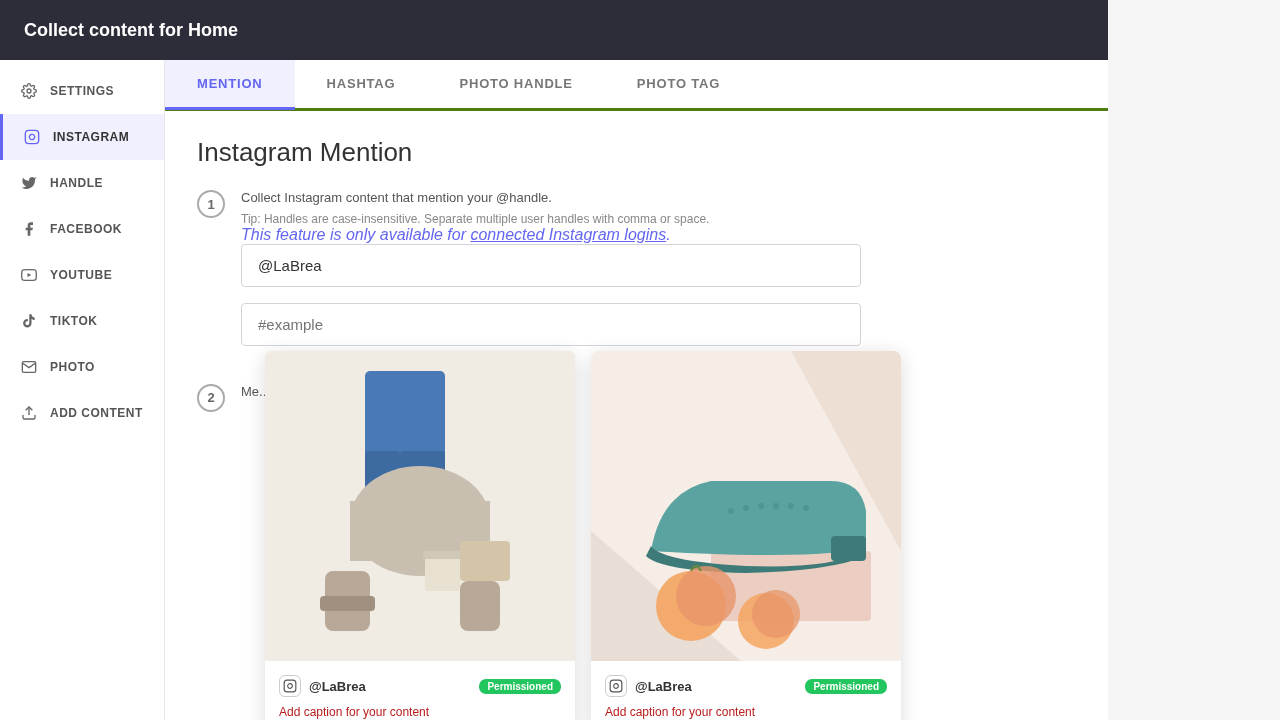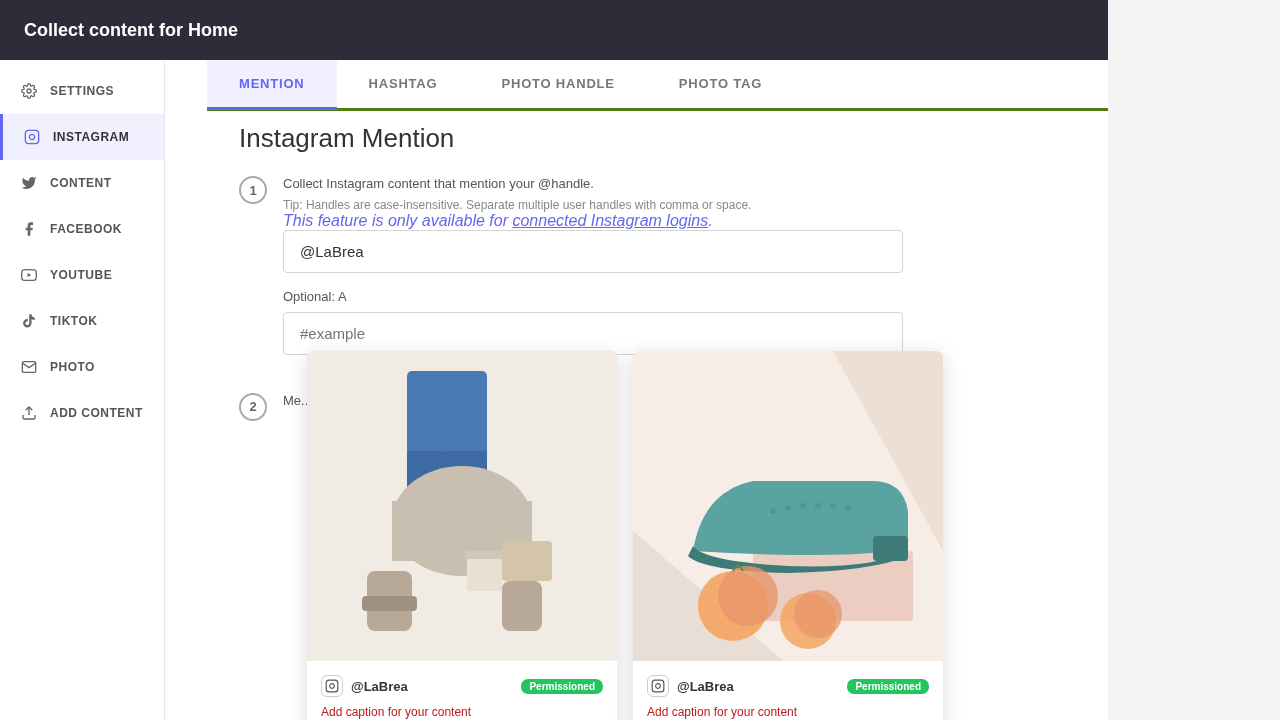--- a/index.html
+++ b/index.html
@@ -5,39 +5,39 @@
     * { box-sizing: border-box; margin: 0; padding: 0; }
     body { font-family: -apple-system, BlinkMacSystemFont, 'Segoe UI', sans-serif; background: #f5f5f5; width: 1280px; height: 720px; overflow: hidden; }
 
     .app-container { display: flex; flex-direction: column; width: 1108px; height: 720px; }
 
     
     .header { background: #2d2d3a; color: white; padding: 0 24px; height: 60px; display: flex; align-items: center; }
     .header-title { font-size: 18px; font-weight: 600; color: white; }
 
     
-    .main-layout { display: flex; flex: 1; background: white; gap: 42px; }
+    .main-layout { display: flex; flex: 1; background: white; }
 
     
     .sidebar { width: 165px; border-right: 1px solid #e5e7eb; background: white; padding-top: 8px; flex-shrink: 0; }
     .sidebar-item { display: flex; align-items: center; gap: 12px; padding: 14px 20px; cursor: pointer; color: #555; font-size: 13px; font-weight: 600; letter-spacing: 0.5px; }
     .sidebar-item.active { background: #f0f0ff; border-left: 3px solid #6366f1; color: #333; }
     .sidebar-item .icon { width: 18px; height: 18px; display: flex; align-items: center; justify-content: center; flex-shrink: 0; }
     .sidebar-item-label { font-size: 12px; font-weight: 700; }
 
     
     .content-area { flex: 1; display: flex; flex-direction: column; }
 
     
     .tabs-bar { display: flex; border-bottom: 3px solid #4d7c0f; background: white; }
     .tab { padding: 16px 32px; font-size: 13px; font-weight: 700; letter-spacing: 0.8px; cursor: pointer; color: #777; border-bottom: 3px solid transparent; margin-bottom: -2px; }
     .tab.active { color: #6366f1; border-bottom: 3px solid #6366f1; background: #f0f0ff; }
 
     
-    .page-content { padding: 12px 32px; flex: 1; overflow-y: auto; position: relative; }
+    .page-content { padding: 26px 32px; flex: 1; overflow-y: auto; position: relative; }
     .page-title { font-size: 26px; font-weight: 400; color: #333; margin-bottom: 20px; }
 
     
     .step { display: flex; gap: 16px; margin-bottom: 20px; }
     .step-number { width: 28px; height: 28px; border-radius: 50%; border: 2px solid #aaa; display: flex; align-items: center; justify-content: center; font-size: 13px; font-weight: 600; color: #666; flex-shrink: 0; margin-top: 2px; }
     .step-content { flex: 1; }
     .step-desc { font-size: 13px; color: #555; line-height: 1.5; }
     .step-tip { font-size: 12px; color: #888; margin-top: 4px; }
     .step-italic { font-style: italic; color: #888; }
     .step-italic span { color: #6366f1; font-style: italic; }
@@ -100,21 +100,21 @@
         </span>
         <span class="sidebar-item-label" style="color:#333;">INSTAGRAM</span>
       </div>
 
       <div class="sidebar-item">
         <span class="icon">
           <svg viewBox="0 0 24 24" fill="#666" stroke="none">
               <path d="M23 3a10.9 10.9 0 0 1-3.14 1.53 4.48 4.48 0 0 0-7.86 3v1A10.66 10.66 0 0 1 3 4s-4 9 5 13a11.64 11.64 0 0 1-7 2c9 5 20 0 20-11.5a4.5 4.5 0 0 0-.08-.83A7.72 7.72 0 0 0 23 3z"></path>
             </svg>
         </span>
-        <span class="sidebar-item-label">CONTENT</span>
+        <span class="sidebar-item-label">HANDLE</span>
       </div>
 
       <div class="sidebar-item">
         <span class="icon">
           <svg viewBox="0 0 24 24" fill="#666" stroke="none">
               <path d="M18 2h-3a5 5 0 0 0-5 5v3H7v4h3v8h4v-8h3l1-4h-4V7a1 1 0 0 1 1-1h3z"></path>
             </svg>
         </span>
         <span class="sidebar-item-label">FACEBOOK</span>
       </div>
@@ -177,21 +177,20 @@
         <div class="step">
           <div class="step-number">1</div>
           <div class="step-content">
             <div class="step-desc">Collect Instagram content that mention your @handle.</div>
             <div class="step-tip">Tip: Handles are case-insensitive. Separate multiple user handles with comma or space.</div>
             <div class="step-italic">
               <span>This feature is only available for</span>
               <a href="#" style="color:#6366f1; font-style:italic;">connected Instagram logins</a><span>.</span>
             </div>
             <input class="input-field" type="text" value="@LaBrea" style="">
-            <div class="optional-label">Optional: A</div>
             <input class="input-field" type="text" placeholder="#example" style="color: rgb(170, 170, 170);">
           </div>
         </div>
 
         <div class="step">
           <div class="step-number">2</div>
           <div class="step-content">
             <div class="step-desc">Me... for y... in y... Mea... the...</div>
           </div>
         </div>

